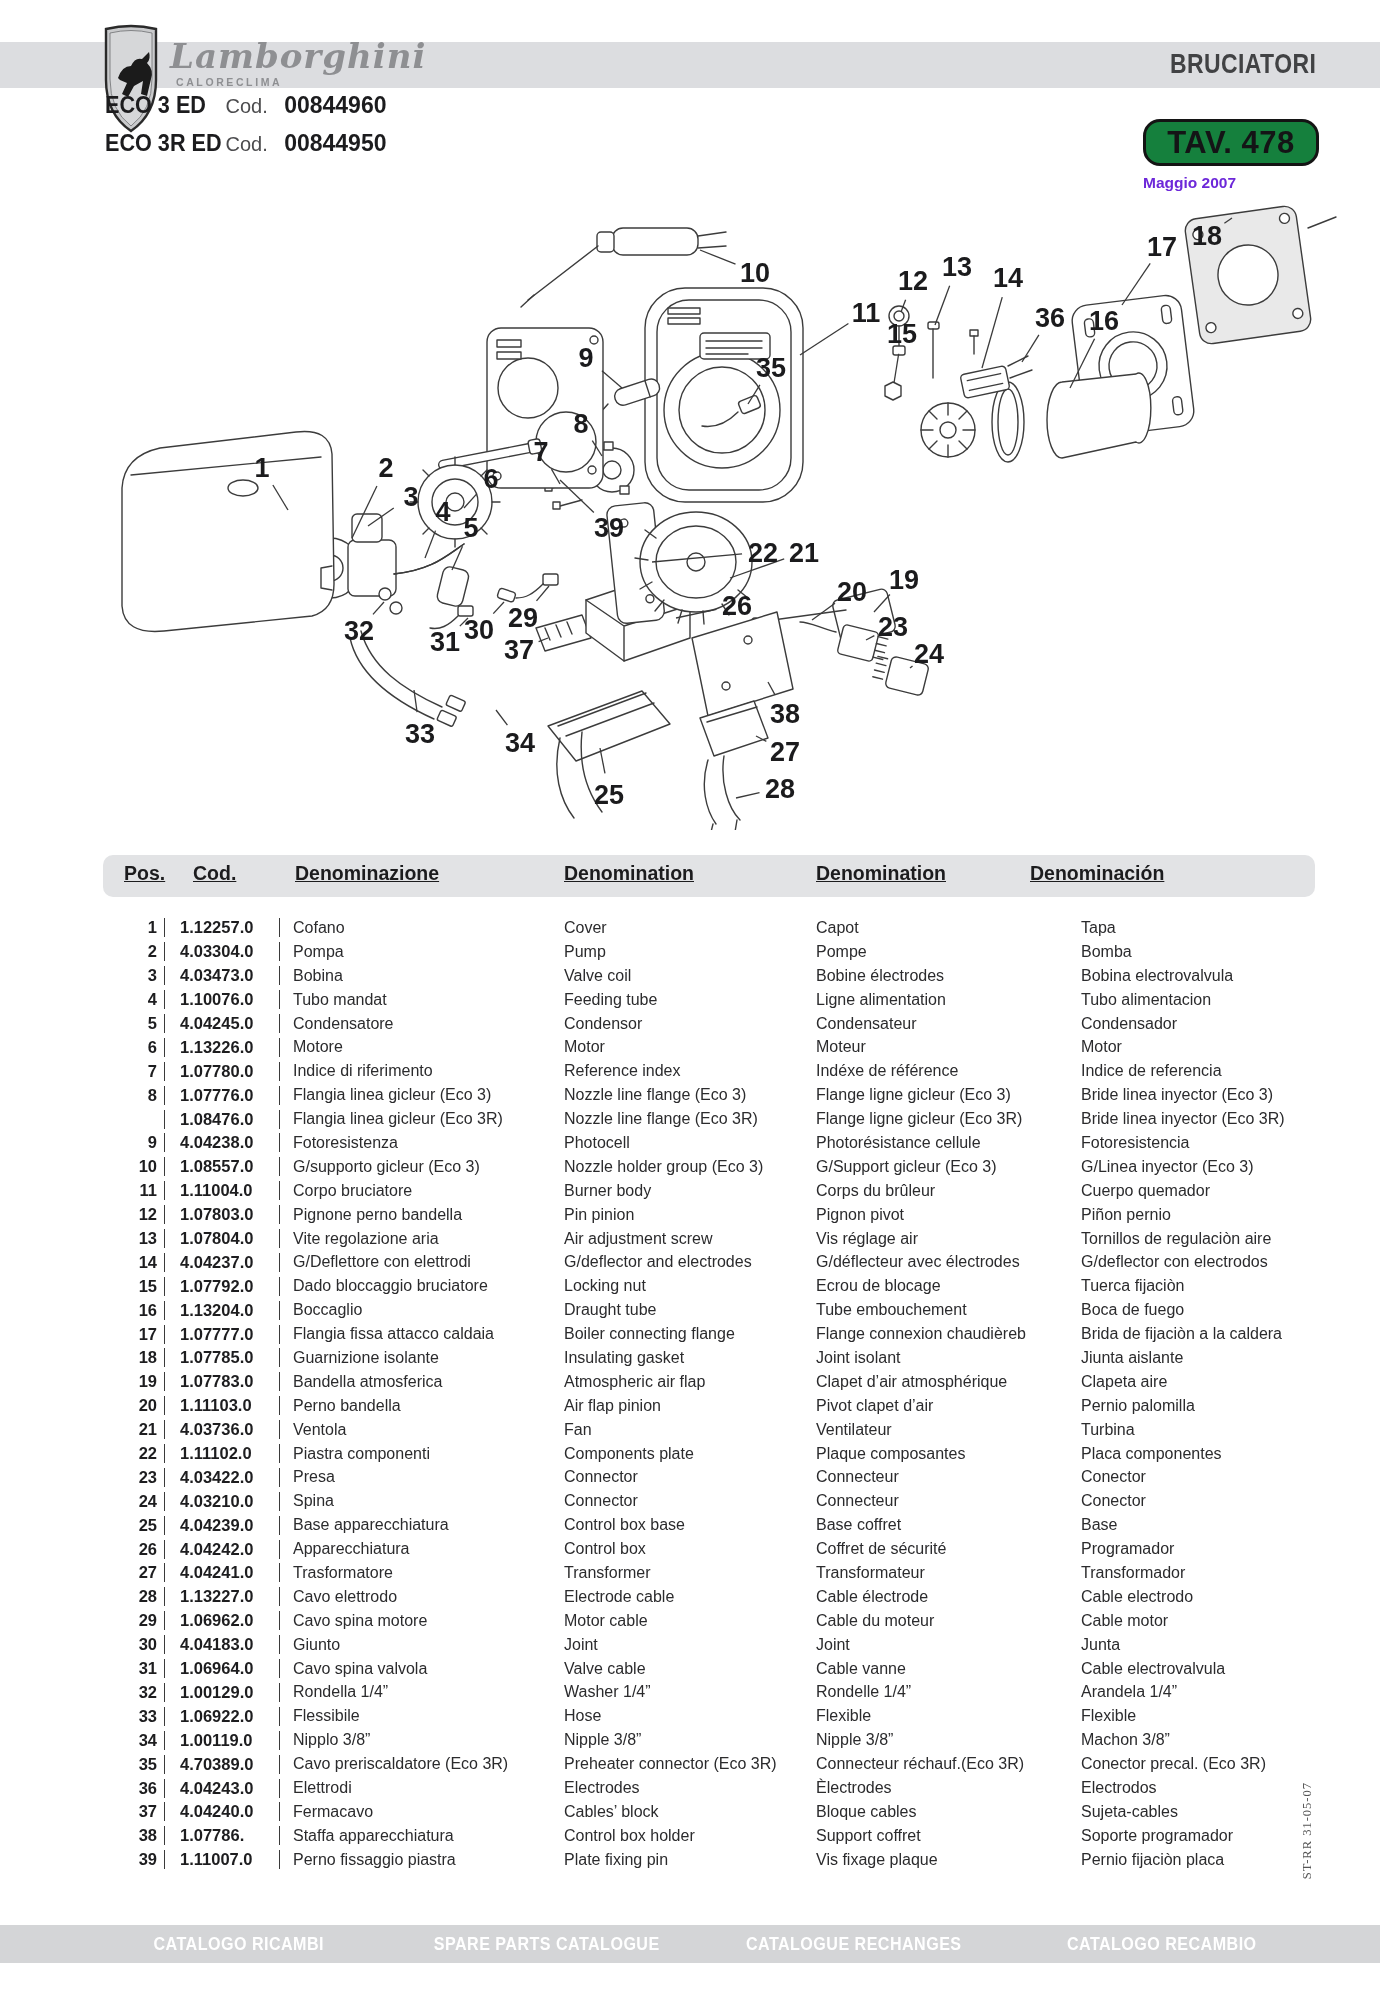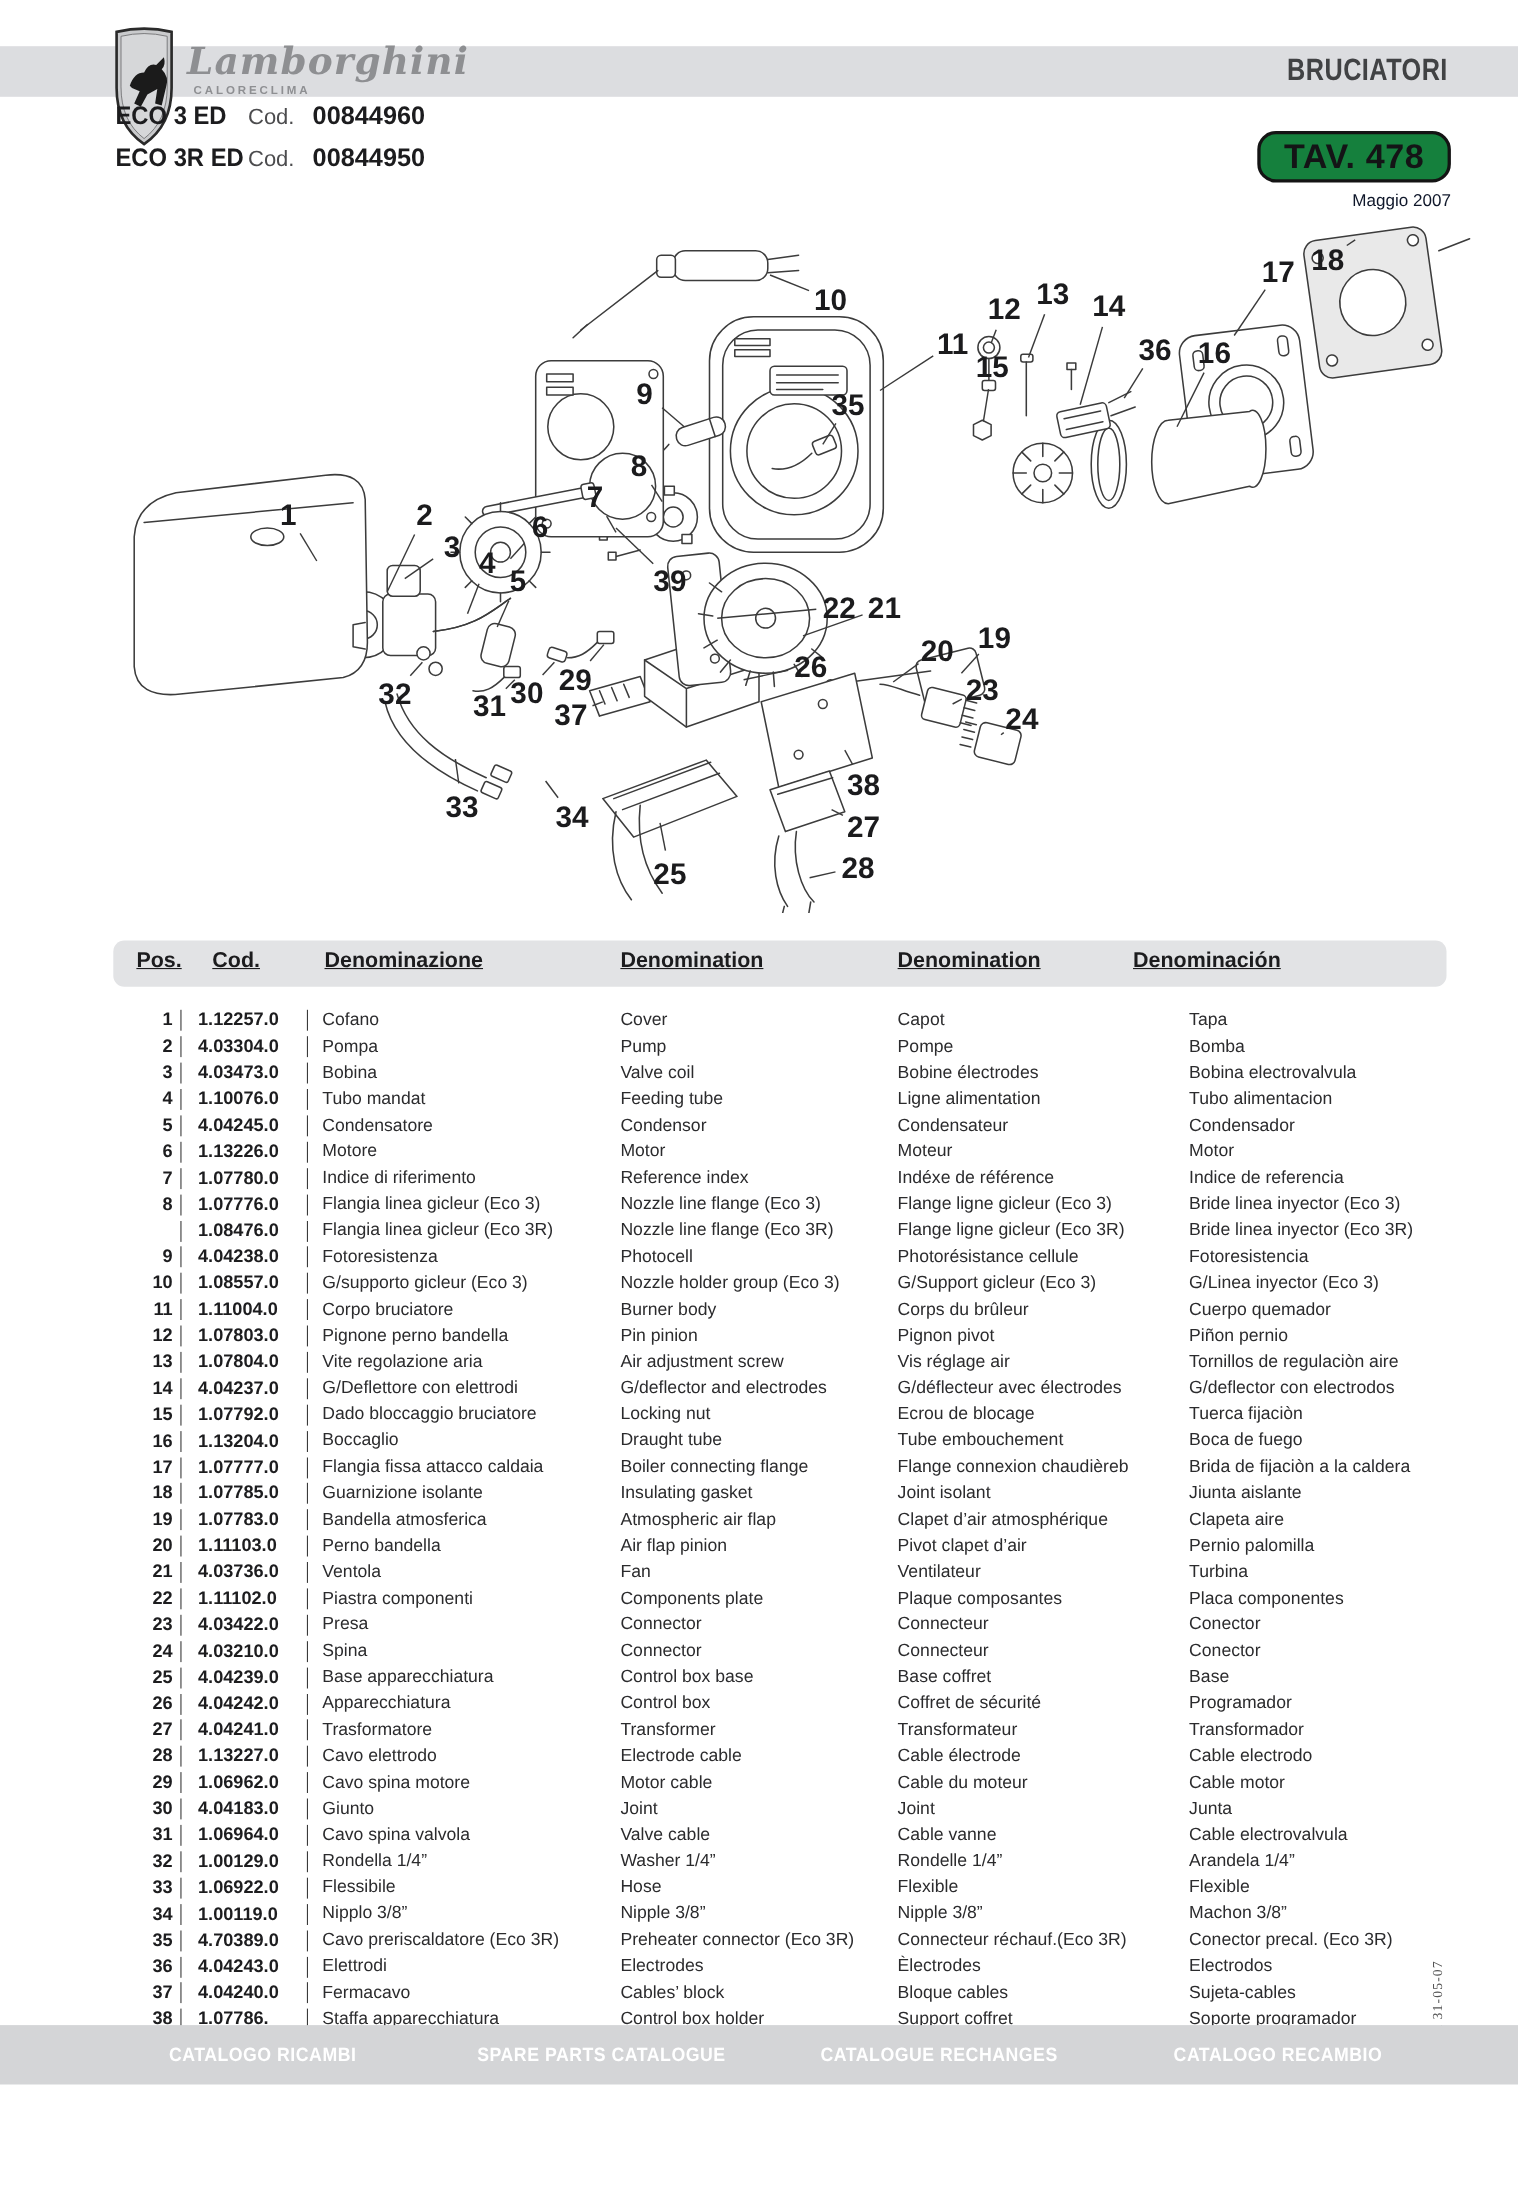--- a/index.html
+++ b/index.html
@@ -18,22 +18,22 @@
   .models{position:absolute;left:105px;top:92px;}
   .model-line{height:38px;white-space:nowrap;}
   .model-name{display:inline-block;width:112px;font-weight:bold;font-size:23px;color:#1c1c1e;
          transform:scaleX(0.94);transform-origin:left center;}
   .cod-label{display:inline-block;margin-left:4px;font-size:20px;color:#4c4c4e;}
   .model-code{display:inline-block;margin-left:12px;font-weight:bold;font-size:23px;color:#1c1c1e;}
   
   .tav-box{position:absolute;left:1143px;top:119px;width:176px;height:47px;border:3px solid #141414;
          border-radius:17px;display:flex;align-items:center;justify-content:center;background:#15803d;
          font-size:31px;font-weight:bold;color:#141416;letter-spacing:0.5px;box-sizing:border-box;}
-  .tav-date{position:absolute;left:1143px;top:174px;width:176px;text-align:right;
-         font-size:15.5px;color:#0f172a;}
+  .tav-date{position:absolute;left:1143px;top:174px;width:176px;text-align:left;
+         font-size:15.5px;color:#6d28d9;font-weight:bold;}
   
   .diagram{position:absolute;left:0;top:170px;width:1380px;height:660px;}
   .diagram .art *{stroke:#3c3c3c;stroke-width:1.4;fill:none;stroke-linejoin:round;stroke-linecap:round;}
   .diagram .art .f{fill:#ffffff;}
   .diagram .art .g{fill:#e9e9e9;}
   .diagram .leader{stroke:#3a3a3a;stroke-width:1.3;}
   .diagram .plabel{font-family:"Liberation Sans",sans-serif;font-weight:bold;font-size:27px;
          fill:#1b1b1d;text-anchor:middle;}
   
   .thead-bar{position:absolute;left:103px;top:855px;width:1212px;height:42px;background:#e2e3e5;border-radius:10px;}
@@ -47,21 +47,21 @@
   .c-cod{width:116px;margin-left:7px;border-left:1.7px solid #3a3a3a;border-right:1.7px solid #3a3a3a;
          padding-left:15px;font-weight:bold;font-size:16.5px;color:#1d1d1f;}
   .c-it{width:284px;padding-left:13px;font-size:16px;color:#2b2b2d;}
   .c-en{width:252px;font-size:16px;color:#2b2b2d;}
   .c-fr{width:265px;font-size:16px;color:#2b2b2d;}
   .c-es{flex:1;font-size:16px;color:#2b2b2d;}
   
   .side-note{position:absolute;left:1300px;top:1782px;writing-mode:vertical-rl;transform:rotate(180deg);
          font-family:"Liberation Serif",serif;font-size:12.5px;color:#555;letter-spacing:1px;}
   
-  .fband{position:absolute;left:0;top:1841px;width:100%;height:54px;background:#d4d5d7;}
+  .fband{position:absolute;left:0;top:1925px;width:100%;height:38px;background:#d4d5d7;}
   .fband-inner{position:absolute;left:85px;right:65px;top:0;bottom:0;display:flex;align-items:center;}
   .fitem{flex:1;text-align:center;color:#ffffff;font-weight:bold;font-size:17.5px;letter-spacing:0.5px;
          transform:scaleX(0.92);}
 </style>
 </head>
 <body>
 
 <div class="page">
 
   <div class="hband"></div>

